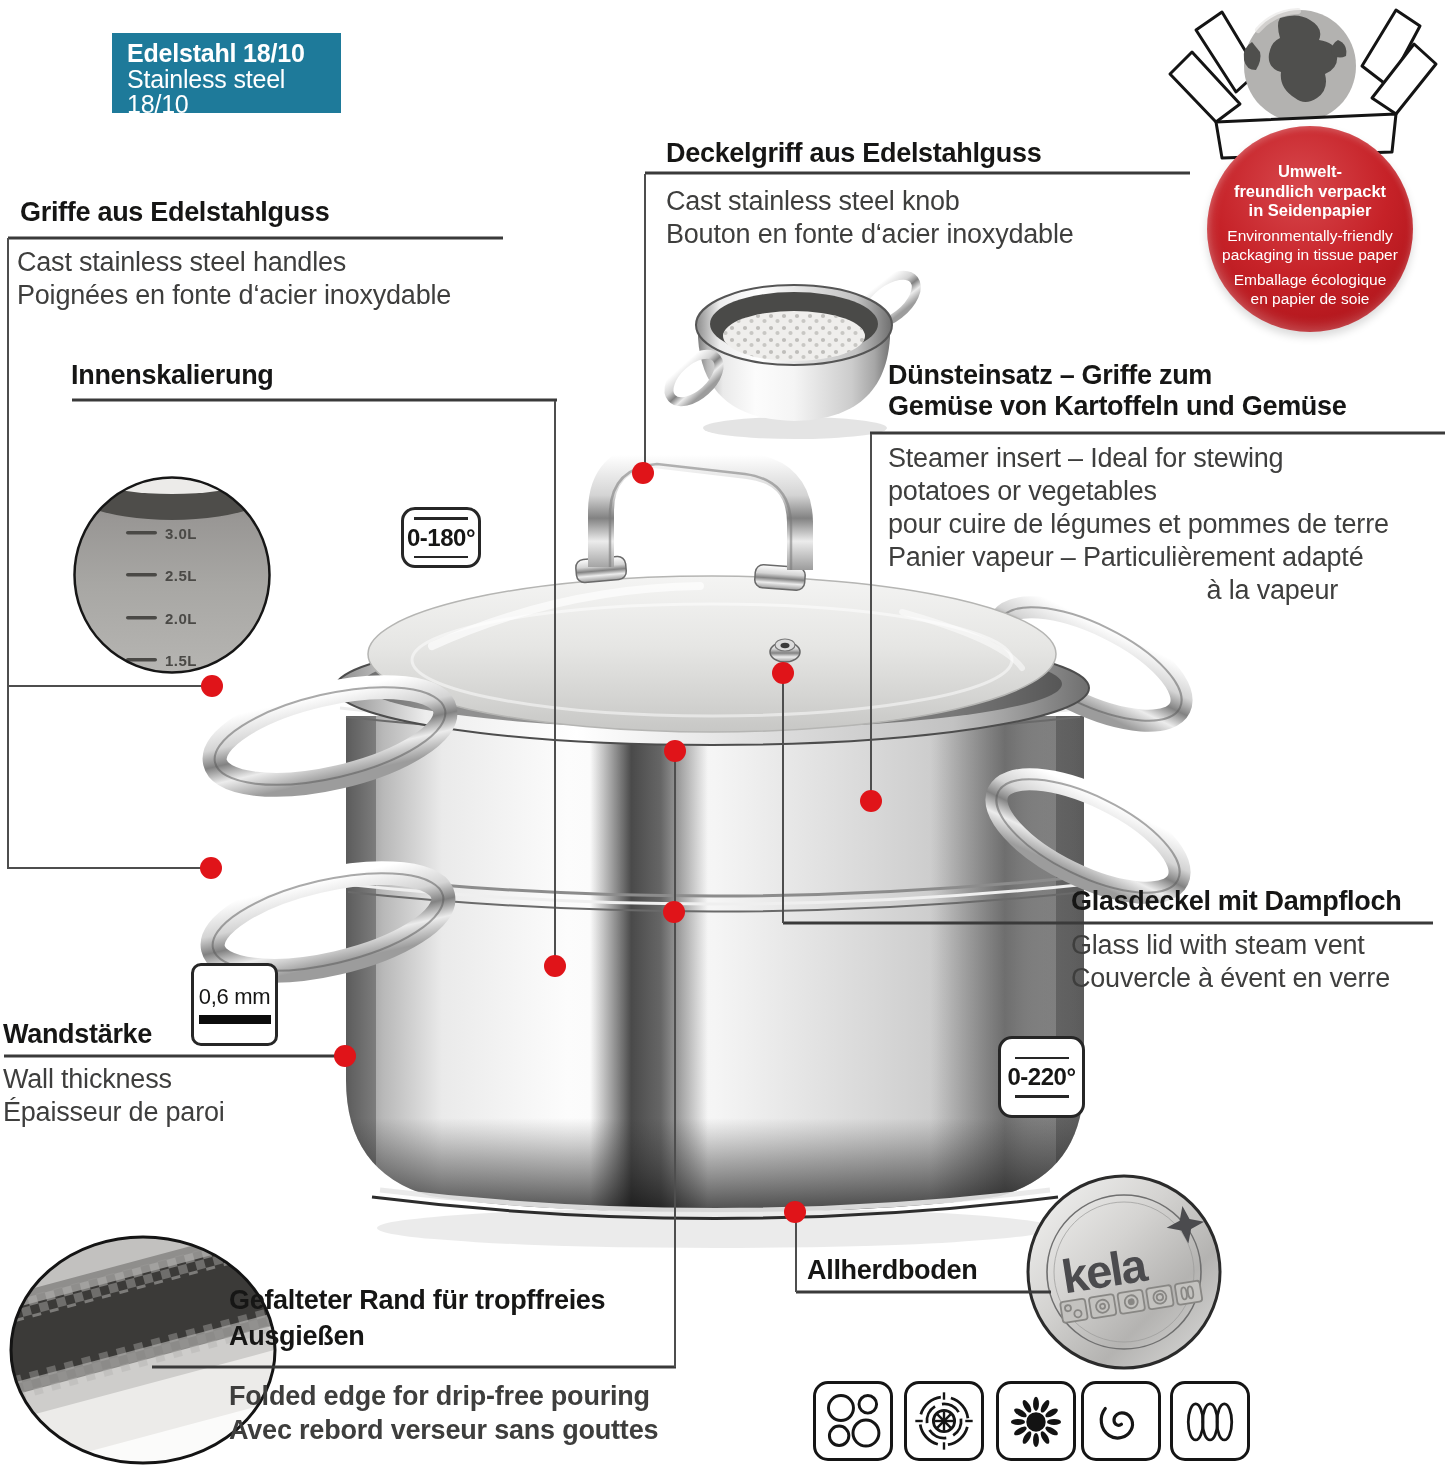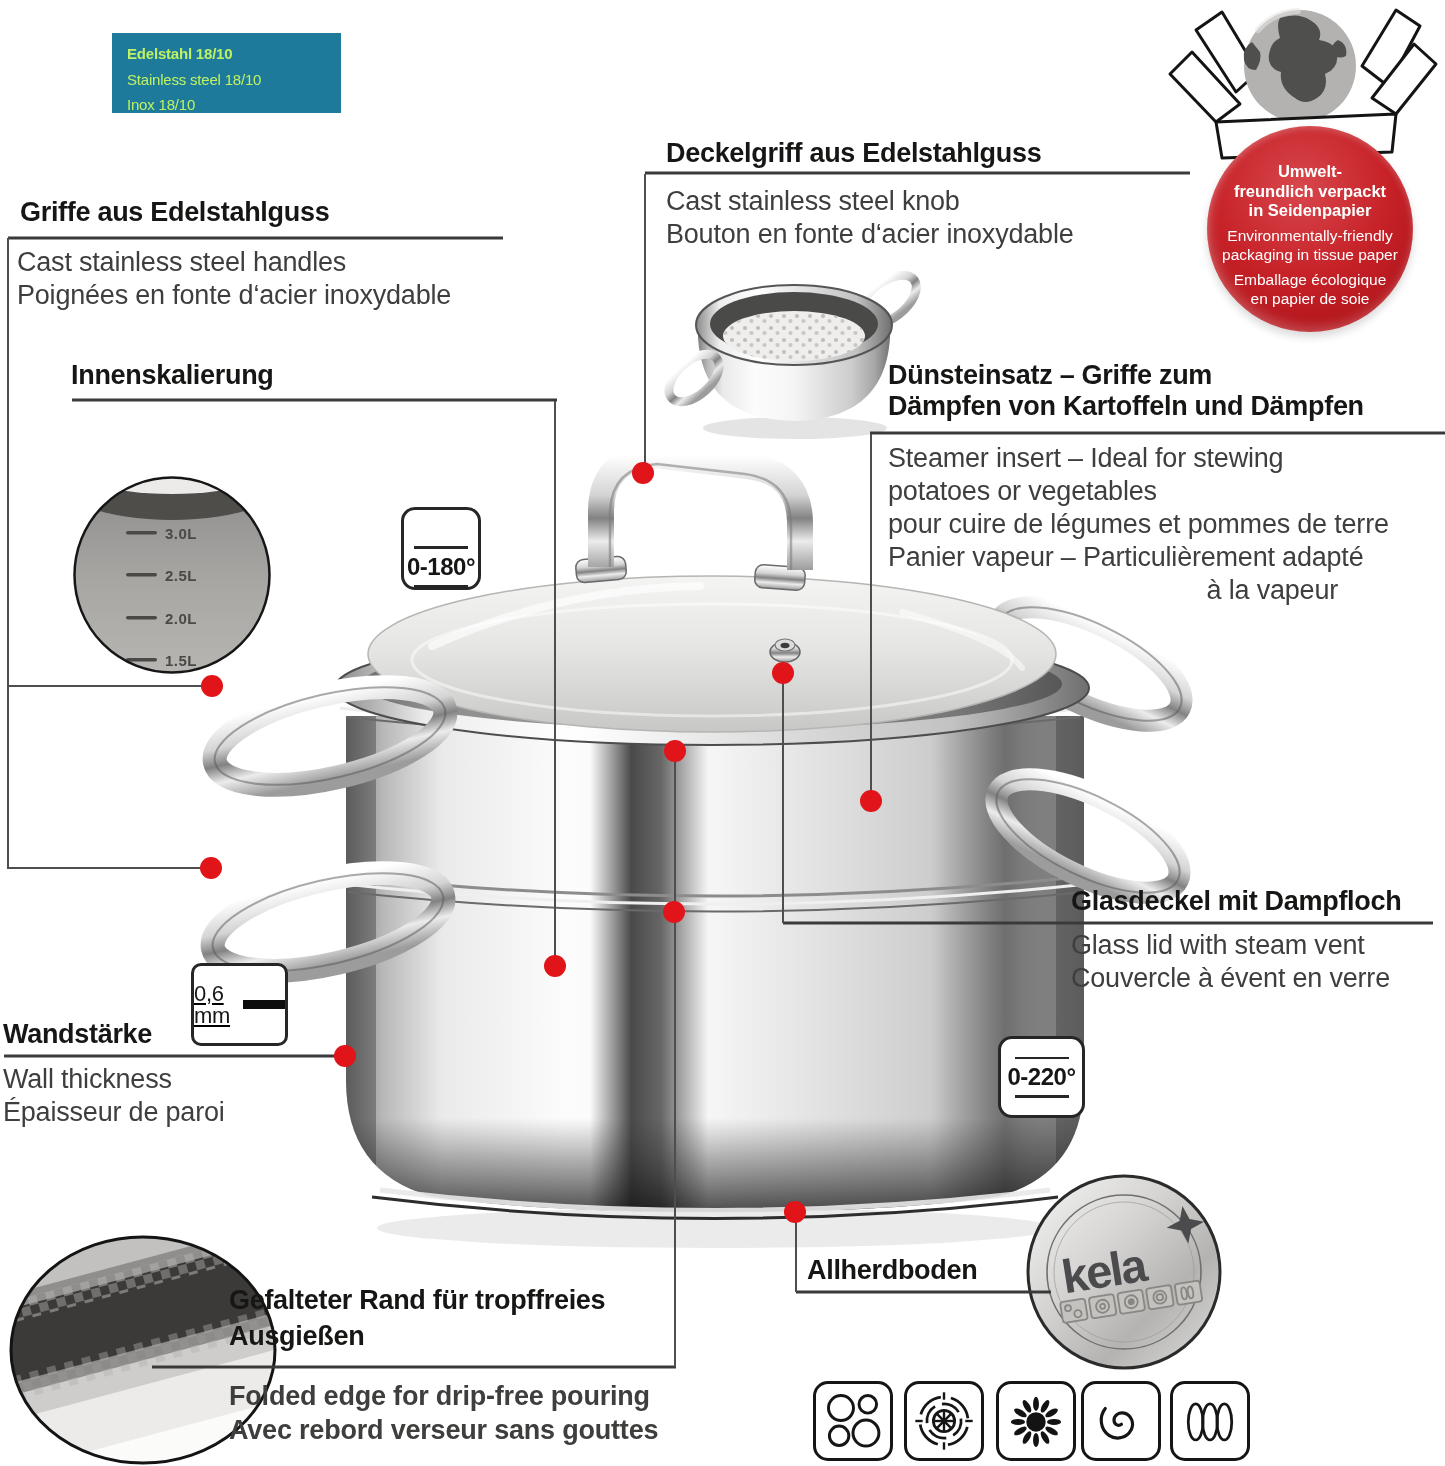--- a/index.html
+++ b/index.html
@@ -10,43 +10,43 @@
 
   
   .ann-title{position:absolute;font-weight:700;font-size:27px;line-height:31px;color:#161615;
              letter-spacing:-.3px;white-space:nowrap;}
   .ann-body{position:absolute;font-size:27px;line-height:33px;color:#3e3e3d;
             letter-spacing:-.2px;white-space:nowrap;}
   .ann-body div{white-space:nowrap;}
 
   
   .material{position:absolute;left:112px;top:33px;width:229px;height:80px;box-sizing:border-box;
-            padding:8px 0 0 15px;color:#bef264;font-size:15px;line-height:25.5px;letter-spacing:-.2px;}
+            padding:8px 0 0 15px;color:#ffffff;font-size:25px;line-height:25.5px;letter-spacing:-.2px;}
   .material .l0{font-weight:700;}
 
   
   .eco{position:absolute;left:1207px;top:126px;width:206px;height:206px;border-radius:50%;
        box-sizing:border-box;padding-top:36px;text-align:center;color:#fff;
        background:radial-gradient(circle at 45% 30%, #d7474c 0%, #c62228 48%, #b0151b 82%, #a01016 100%);
        box-shadow:0 5px 9px rgba(0,0,0,.15), inset 3px -5px 12px rgba(255,255,255,.22), inset 0 3px 6px rgba(255,255,255,.18);}
   .eco .de{font-weight:700;font-size:16.5px;line-height:19.5px;}
   .eco .en{font-size:15.5px;line-height:19px;margin-top:5px;}
   .eco .fr{font-size:15.5px;line-height:19px;margin-top:6px;}
 
   
   .temp{position:absolute;background:#fff;border:3px solid #262626;border-radius:14px;
         box-sizing:border-box;display:flex;flex-direction:column;align-items:center;
         justify-content:center;gap:6px;}
   .temp .rule{width:54px;height:2.5px;background:#262626;}
   .temp .val{font-size:24px;font-weight:700;color:#161615;letter-spacing:-.5px;line-height:24px;}
 
   
-  .thick{position:absolute;left:191px;top:963px;width:97px;height:83px;background:#fff;
+  .thick{position:absolute;left:191px;top:963px;width:87px;height:83px;background:#fff;
          border:3px solid #262626;border-radius:10px;box-sizing:border-box;display:flex;
-         flex-direction:row;align-items:center;justify-content:center;gap:7px;text-decoration:underline;}
+         flex-direction:column;align-items:center;justify-content:center;gap:7px;}
   .thick .val{font-size:22px;color:#161615;letter-spacing:-.3px;line-height:22px;}
   .thick .bar{width:72px;height:9px;background:#0c0c0c;}
 
   
   .hob{position:absolute;top:1381px;width:80px;height:80px;background:#fff;border:3.2px solid #151515;
        border-radius:15px;box-sizing:border-box;}
   .hob svg{width:100%;height:100%;}
 
   .duenst-body{width:557px;}
   .duenst-body .alignr{text-align:right;padding-right:107px;}
@@ -355,21 +355,21 @@
   <div class="ann-title" style="left:666px;top:138px;">Deckelgriff aus Edelstahlguss</div>
   <div class="ann-body" style="left:666px;top:185px;">
     <div>Cast stainless steel knob</div>
     <div>Bouton en fonte d‘acier inoxydable</div>
   </div>
 
   <div class="ann-title" style="left:71px;top:360px;">Innenskalierung</div>
 
   <div class="ann-title" style="left:888px;top:360px;line-height:31px;">
     <div>Dünsteinsatz – Griffe zum</div>
-    <div>Dämpfen von Kartoffeln und Dämpfen</div>
+    <div>Gemüse von Kartoffeln und Gemüse</div>
   </div>
   <div class="ann-body duenst-body" style="left:888px;top:442px;">
     <div>Steamer insert – Ideal for stewing</div>
     <div>potatoes or vegetables</div>
     <div>pour cuire de légumes et pommes de terre</div>
     <div>Panier vapeur – Particulièrement adapté</div>
     <div class="alignr">à la vapeur</div>
   </div>
 
   <div class="ann-title" style="left:1071px;top:886px;">Glasdeckel mit Dampfloch</div>
@@ -388,21 +388,21 @@
     <div>Gefalteter Rand für tropffreies</div>
     <div>Ausgießen</div>
   </div>
   <div class="ann-body" style="left:229px;top:1379px;line-height:34px;font-weight:bold;">
     <div>Folded edge for drip-free pouring</div>
     <div>Avec rebord verseur sans gouttes</div>
   </div>
 
   <div class="ann-title" style="left:807px;top:1255px;">Allherdboden</div>
 
-  <div class="temp" style="left:401px;top:507px;width:80px;height:83px;justify-content:flex-end;">
+  <div class="temp" style="left:401px;top:507px;width:80px;height:61px;">
     <div class="rule"></div>
     <div class="val">0-180°</div>
     <div class="rule"></div>
   </div>
   <div class="temp" style="left:998px;top:1036px;width:87px;height:82px;">
     <div class="rule"></div>
     <div class="val">0-220°</div>
     <div class="rule"></div>
   </div>
 

